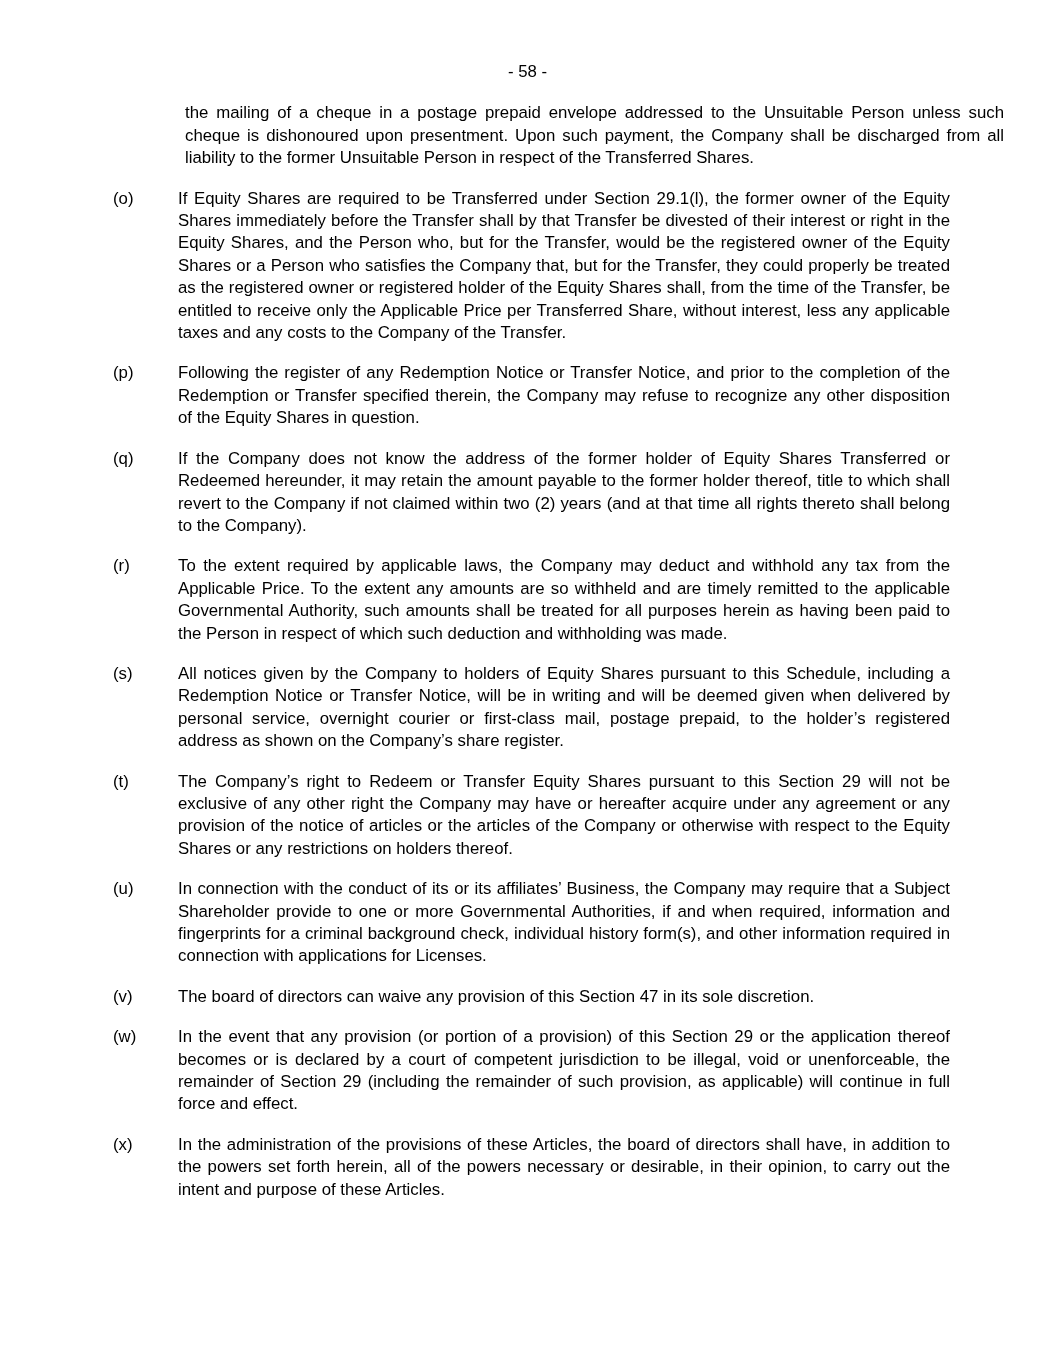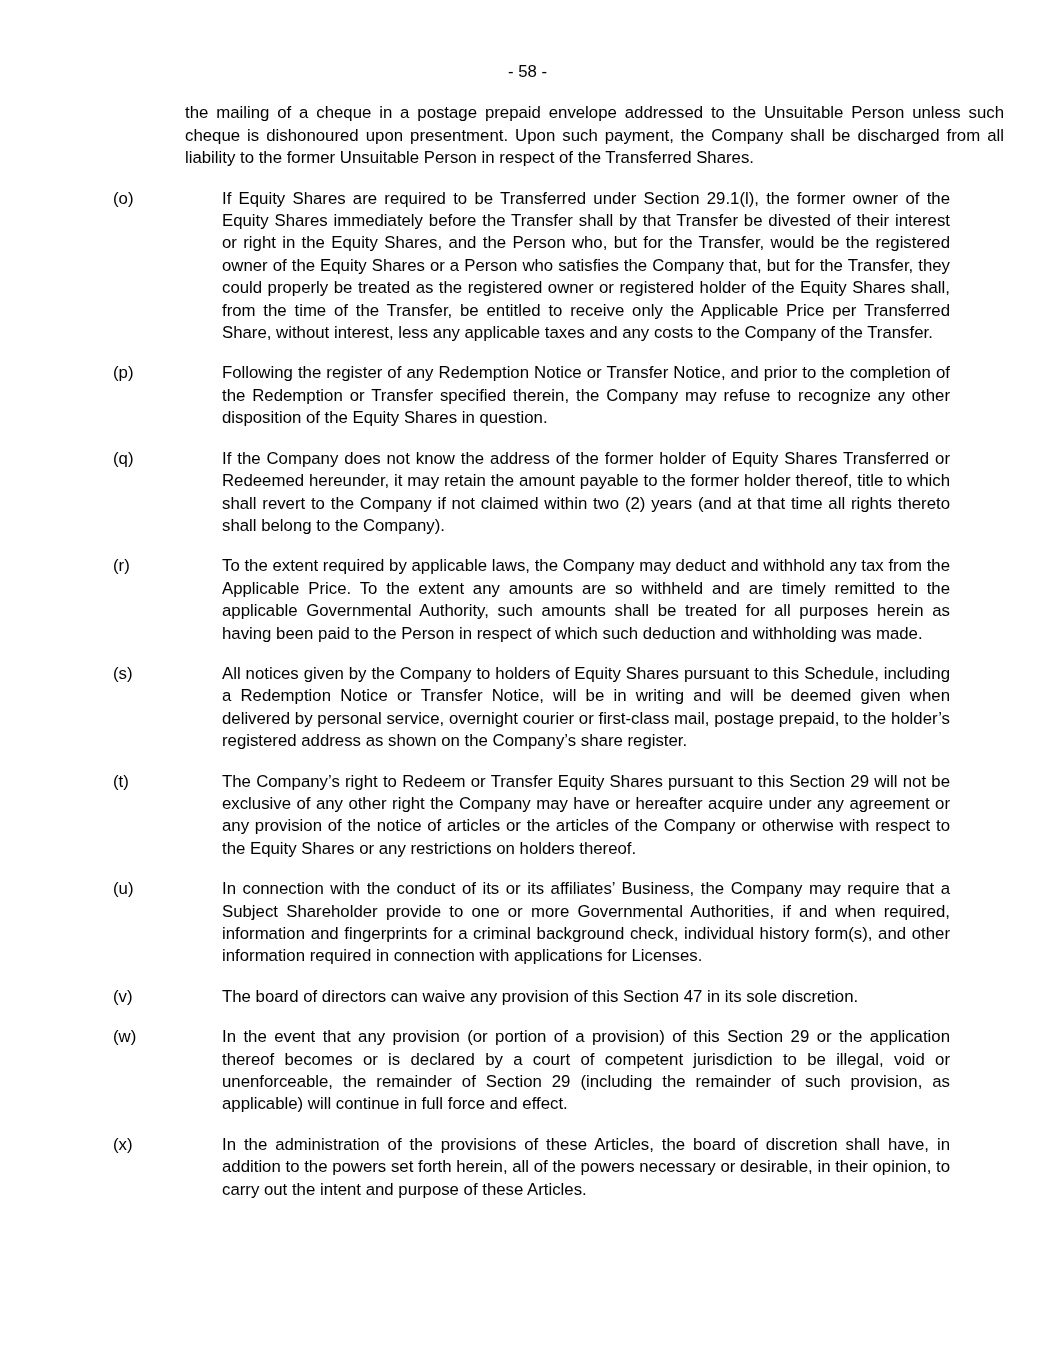--- a/index.html
+++ b/index.html
@@ -32,21 +32,21 @@
   .item {
     position: relative;
     margin: 0 105px 18px 113px;
   }
   .item-label {
     position: absolute;
     left: 0;
     top: 0;
   }
   .item-text {
-    margin-left: 109px;
+    margin-left: 65px;
     text-align: justify;
   }
 </style>
 </head>
 <body>
 
 <div class="page">
   <div class="page-number">- 58 -</div>
 
   <p class="continuation">the mailing of a cheque in a postage prepaid envelope addressed to the Unsuitable Person unless such cheque is dishonoured upon presentment. Upon such payment, the Company shall be discharged from all liability to the former Unsuitable Person in respect of the Transferred Shares.</p>
@@ -91,15 +91,15 @@
     <div class="item-text">The board of directors can waive any provision of this Section 47 in its sole discretion.</div>
   </div>
 
   <div class="item">
     <span class="item-label">(w)</span>
     <div class="item-text">In the event that any provision (or portion of a provision) of this Section 29 or the application thereof becomes or is declared by a court of competent jurisdiction to be illegal, void or unenforceable, the remainder of Section 29 (including the remainder of such provision, as applicable) will continue in full force and effect.</div>
   </div>
 
   <div class="item">
     <span class="item-label">(x)</span>
-    <div class="item-text">In the administration of the provisions of these Articles, the board of discretion shall have, in addition to the powers set forth herein, all of the powers necessary or desirable, in their opinion, to carry out the intent and purpose of these Articles.</div>
+    <div class="item-text">In the administration of the provisions of these Articles, the board of directors shall have, in addition to the powers set forth herein, all of the powers necessary or desirable, in their opinion, to carry out the intent and purpose of these Articles.</div>
   </div>
 </div>
 
 </body></html>

